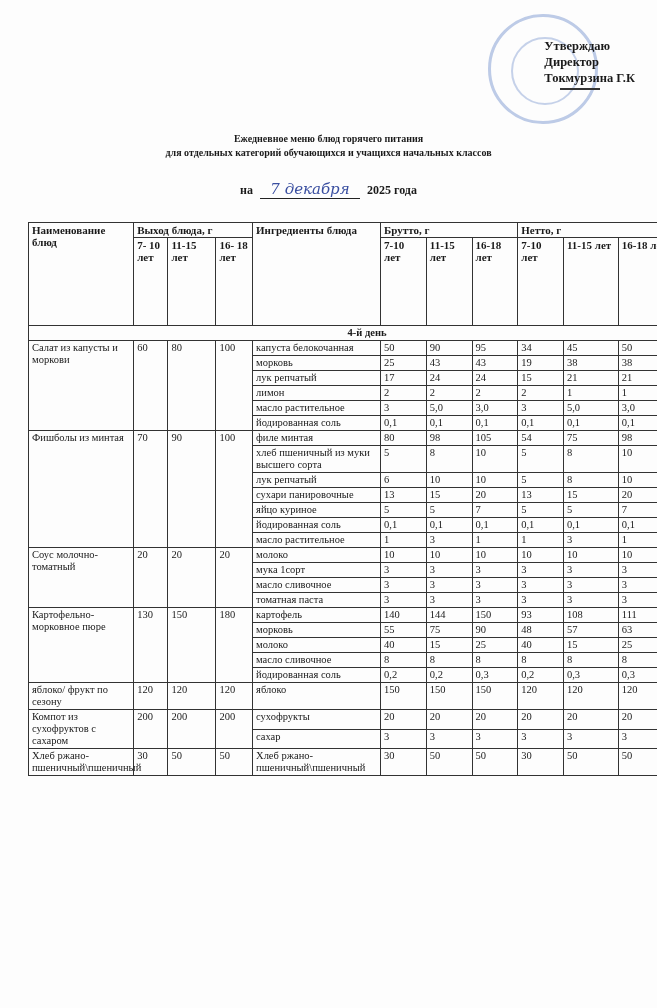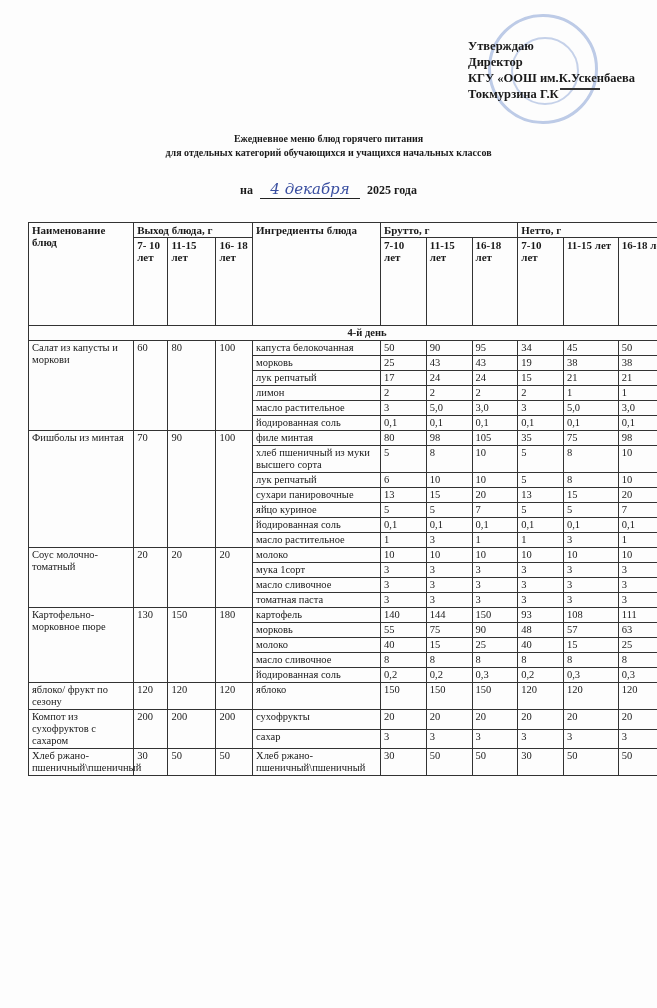--- a/index.html
+++ b/index.html
@@ -29,32 +29,31 @@
   .hdr-tall { height:88px;margin-left:44px; }
   td.num { font-size:10.5px; }
 </style>
 </head>
 <body>
 
 <div class="stamp"></div>
 <div class="approval">
   <div>Утверждаю</div>
   <div>Директор</div>
-  <div>КГУ «ООШ им.К.Ускенбаева</div>
   <div>Токмурзина Г.К</div>
 </div>
 <div class="sig"></div>
 
 <div class="title">
   <div>Ежедневное меню блюд горячего питания</div>
   <div>для отдельных категорий обучающихся и учащихся начальных классов</div>
 </div>
 <div class="date-line">
   <span>на</span>
-  <span class="hand">4 декабря</span>
+  <span class="hand">7 декабря</span>
   <span>2025 года</span>
 </div>
 
 <table>
   <colgroup>
     <col style="width:92px">
       <col style="width:30px">
       <col style="width:42px">
       <col style="width:32px">
     <col style="width:112px">
@@ -149,21 +148,21 @@
       </tr>
       <tr>
         <td rowspan="7">Фишболы из минтая</td>
         <td rowspan="7" class="num">70</td>
         <td rowspan="7" class="num">90</td>
         <td rowspan="7" class="num">100</td>
         <td>филе минтая</td>
         <td class="num">80</td>
         <td class="num">98</td>
         <td class="num">105</td>
-        <td class="num">35</td>
+        <td class="num">54</td>
         <td class="num">75</td>
         <td class="num">98</td>
       </tr>
       <tr>
         <td>хлеб пшеничный из муки высшего сорта</td>
         <td class="num">5</td>
         <td class="num">8</td>
         <td class="num">10</td>
         <td class="num">5</td>
         <td class="num">8</td>

